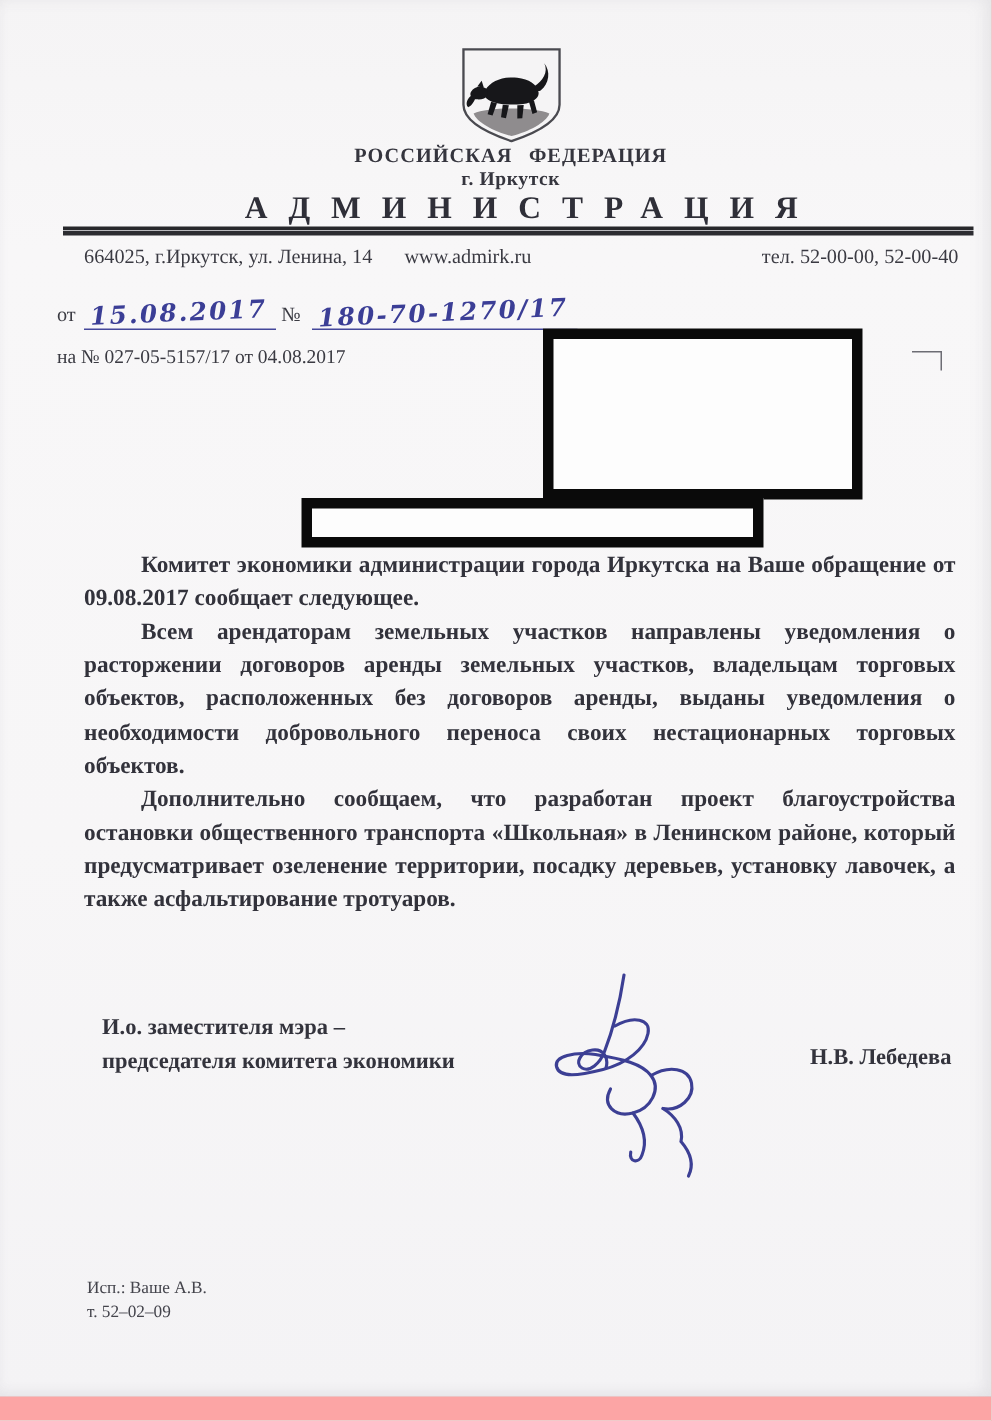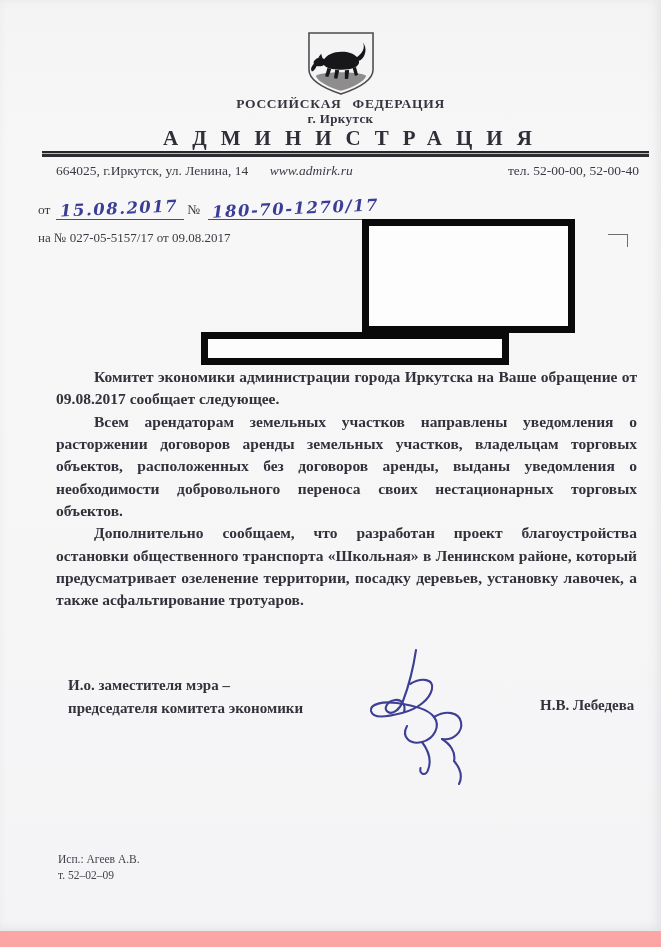--- a/index.html
+++ b/index.html
@@ -20,21 +20,21 @@
   .hdr{position:absolute;left:0;width:681px;text-align:center;font-weight:bold;color:#35353e;}
   .country{top:96px;font-size:13.5px;letter-spacing:.7px;word-spacing:7px;}
   .city{top:111px;font-size:13px;letter-spacing:.4px;}
   .org{top:126px;font-size:21px;letter-spacing:14px;padding-left:14px;color:#2f2f38;}
   .rule{
     position:absolute;left:42px;top:151px;width:607px;height:6px;
     background:linear-gradient(180deg,#27272b 0 38%,#b9b9bd 38% 55%,#2c2c31 55% 100%);
   }
   .infoline{position:absolute;left:56px;top:163px;width:583px;font-size:13.5px;color:#3a3a42;}
   .infoline .phones{float:right;margin-left:12px;}
-  .infoline .site{margin-left:18px;font-style:italic;}
+  .infoline .site{margin-left:18px;}
   
   .refline{position:absolute;left:38px;top:199px;font-size:13.5px;color:#3a3a42;white-space:nowrap;}
   .hw{
     font-family:"DejaVu Serif",serif;font-style:italic;font-weight:bold;
     color:#3b3e96;font-size:16.5px;letter-spacing:1.5px;
     display:inline-block;transform:rotate(-2.5deg);
   }
   .uline{display:inline-block;border-bottom:1.6px solid #44479a;padding:0 6px 1px 4px;}
   .uline.date{min-width:102px;margin-left:2px;}
   .uline.num{min-width:160px;margin-left:4px;}
@@ -95,21 +95,21 @@
       <span>664025,  г.Иркутск, ул. Ленина, 14</span>
       <span class="site">www.admirk.ru</span>
     </div>
 
     <div class="refline">
       <span>от</span>
       <span class="uline date"><span class="hw">15.08.2017</span></span>
       <span>№</span>
       <span class="uline num"><span class="hw">180-70-1270/17</span></span>
     </div>
-    <div class="replyline">на № 027-05-5157/17 от 09.08.2017</div>
+    <div class="replyline">на № 027-05-5157/17 от 04.08.2017</div>
 
     <div class="corner-mark"></div>
 
     <div class="redact redact1"></div>
     <div class="redact redact2"></div>
 
     <div class="body">
       <p>Комитет экономики администрации города Иркутска на Ваше обращение от 09.08.2017 сообщает следующее.</p>
       <p>Всем арендаторам земельных участков направлены уведомления о расторжении договоров аренды земельных участков, владельцам торговых объектов, расположенных без договоров аренды, выданы уведомления о необходимости добровольного переноса своих нестационарных торговых объектов.</p>
       <p>Дополнительно сообщаем, что разработан проект благоустройства остановки общественного транспорта «Школьная» в Ленинском районе, который предусматривает озеленение территории, посадку деревьев, установку лавочек, а также асфальтирование тротуаров.</p>
@@ -125,18 +125,18 @@
       <g fill="none" stroke="#3c3f94" stroke-width="2.1" stroke-linecap="round">
         <path d="M60 4 C57 24 52 42 47 55 C44 63 37 69 32 66 C27 63 31 55 39 54 C46 53 50 59 48 66"></path>
         <path d="M54 38 C66 31 78 33 76 43 C74 53 62 63 46 67 C30 71 17 73 15 65 C13.5 58 27 55 41 57 C59 60 72 63 78 71 C85 80 78 93 66 96 C54 99 45 91 51 80"></path>
         <path d="M66 96 C72 104 76 114 72 124 C70 130 63 129 64.5 122"></path>
         <path d="M78 71 C90 64 103 66 105 76 C107 86 97 95 86 93"></path>
         <path d="M86 93 C94 98 100 106 98 115 C104 122 107 130 103 138"></path>
       </g>
     </svg>
 
     <div class="exec">
-      <div>Исп.: Агеев А.В.</div>
+      <div>Исп.: Ваше А.В.</div>
       <div>т. 52–02–09</div>
     </div>
 
   </div>
 </div>
 
 </body></html>

